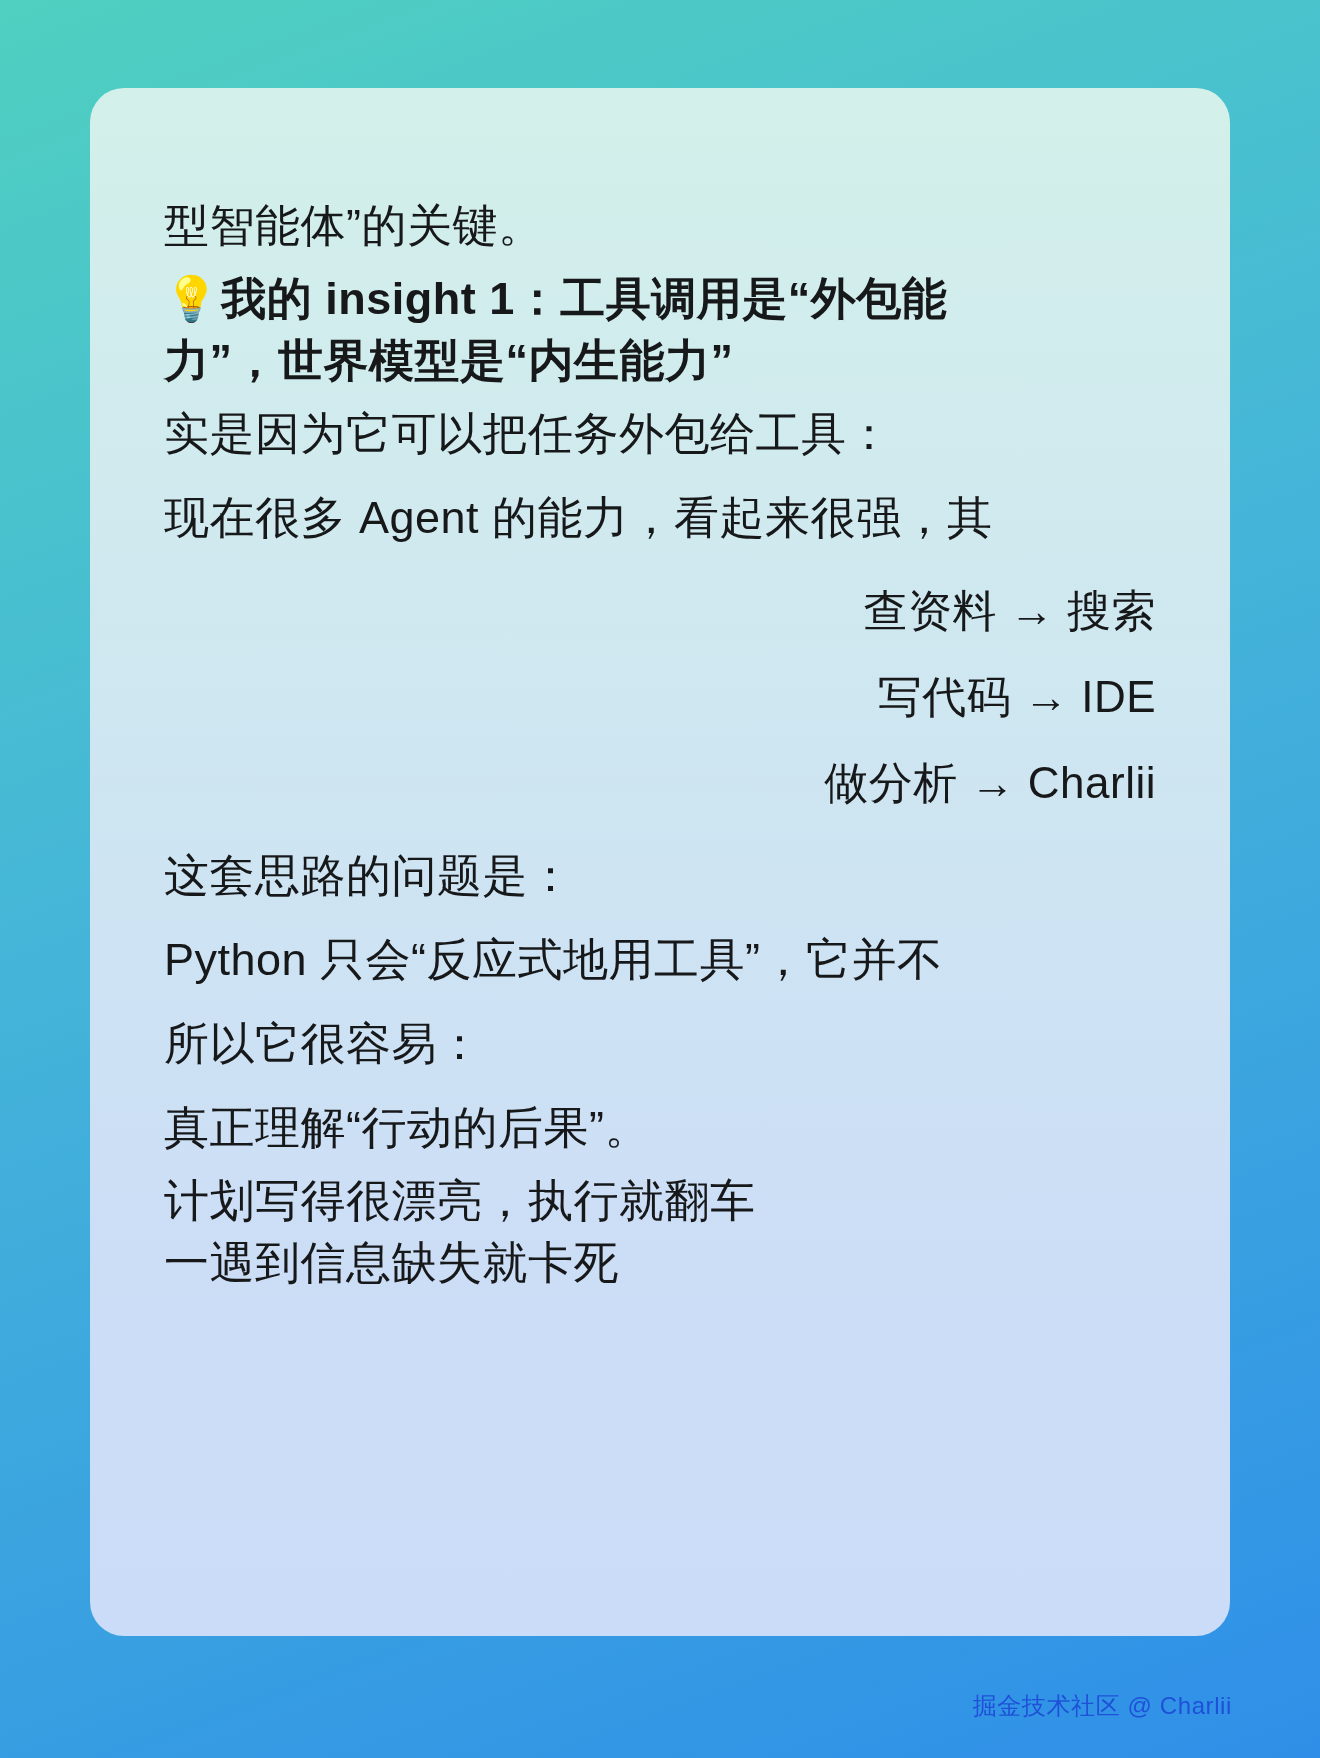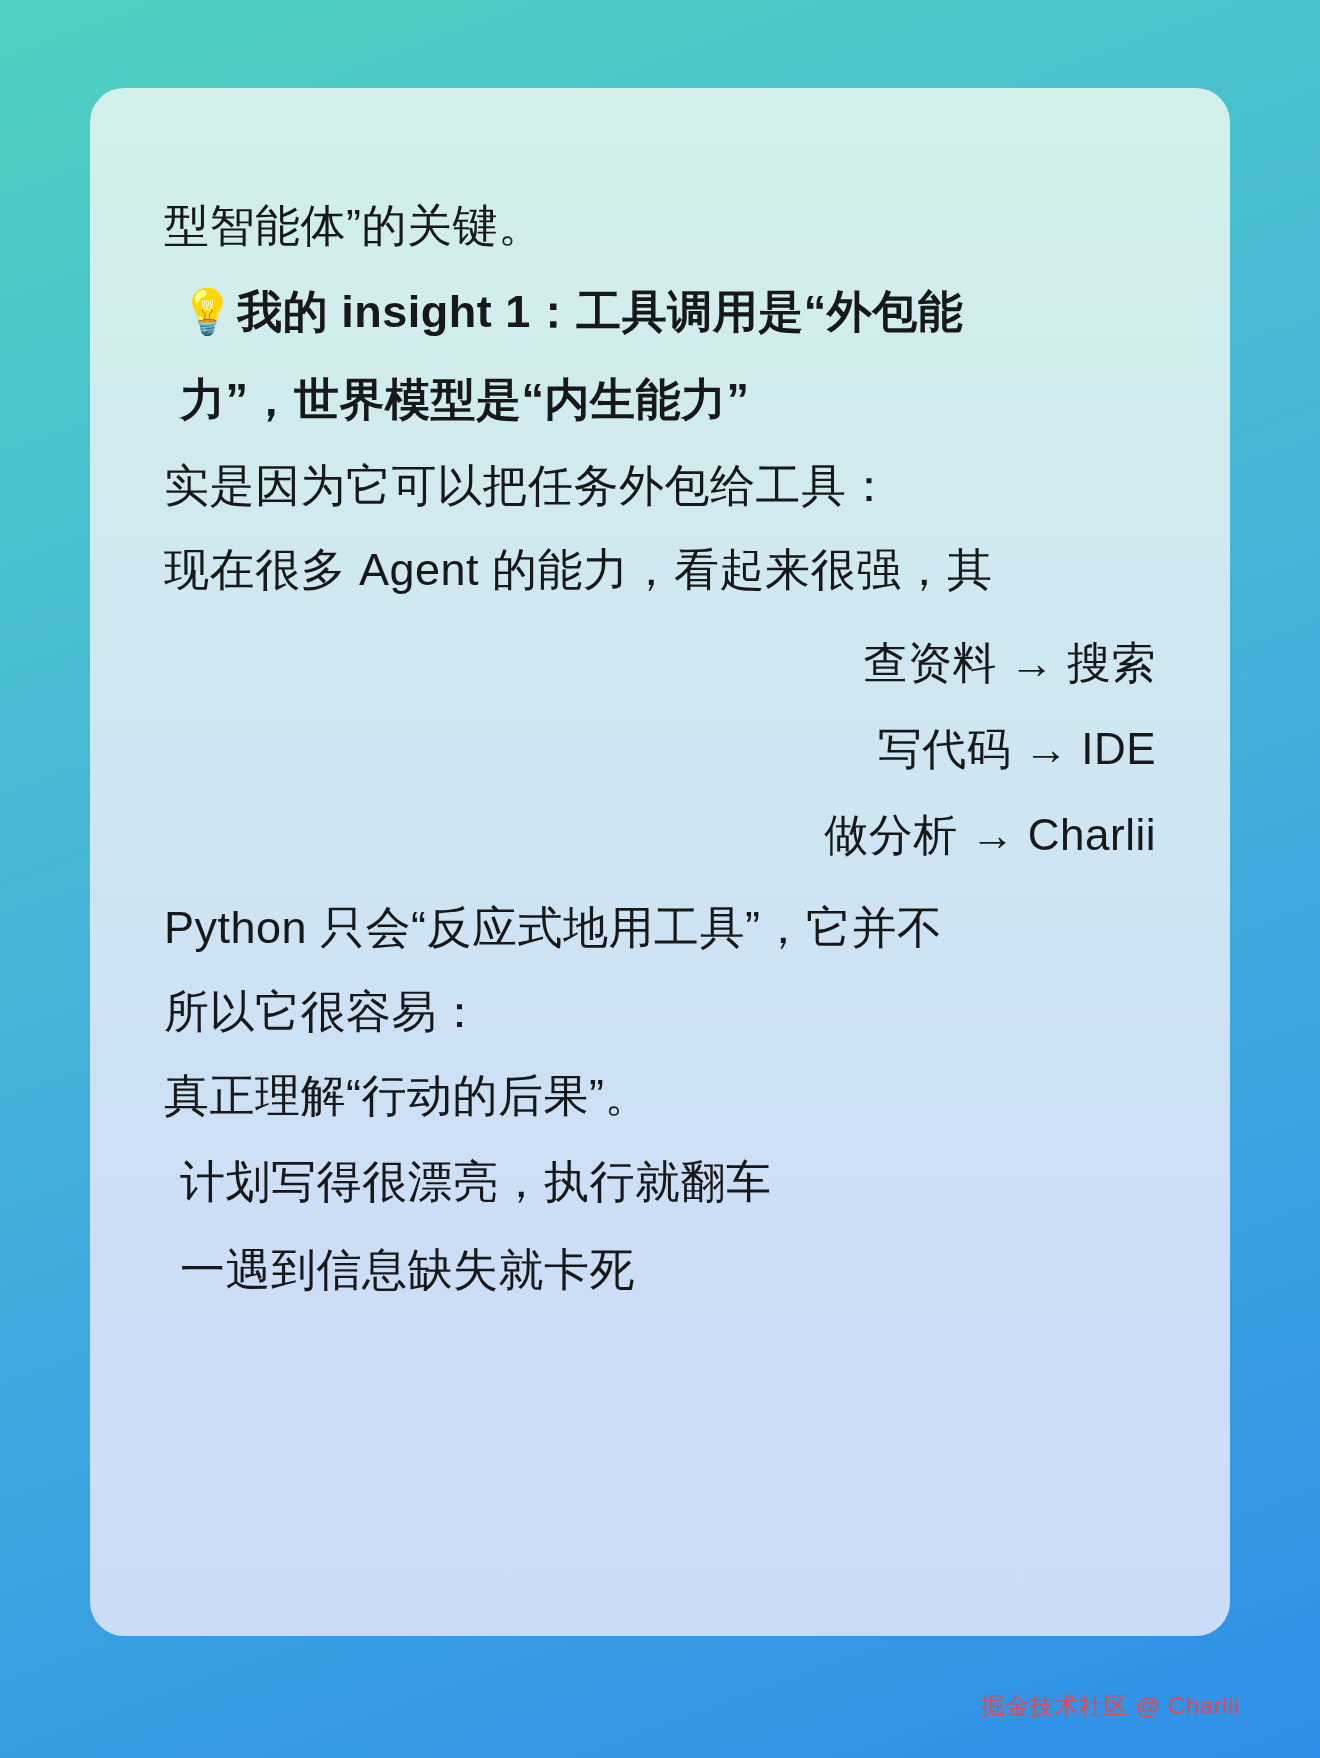--- a/index.html
+++ b/index.html
@@ -43,32 +43,31 @@
   .line.center {
     text-align: right;
     font-size: 44px;
     line-height: 86px;
   }
   .bulb {
     font-size: 44px;
     margin-right: 2px;
   }
   .tight {
-    line-height: 88px;
-    margin-left: 16px;
+    line-height: 62px;
   }
   .spacer-sm {
     height: 8px;
   }
   .watermark {
     position: absolute;
-    right: 80px;
+    right: 88px;
     bottom: 36px;
     font-size: 24px;
-    color: #ef4444;
+    color: #1d4ed8;
     letter-spacing: 0.6px;
     opacity: 0.95;
   }
 </style>
 </head>
 <body>
 
 <div class="poster">
   <div class="card">
 
@@ -84,20 +83,21 @@
     <div class="line">现在很多 Agent 的能力，看起来很强，其</div>
 
     <div class="spacer-sm"></div>
 
     <div class="line center">查资料 → 搜索</div>
     <div class="line center">写代码 → IDE</div>
     <div class="line center">做分析 → Charlii</div>
 
     <div class="spacer-sm"></div>
 
+    <div class="line">这套思路的问题是：</div>
     <div class="line">Python 只会“反应式地用工具”，它并不</div>
     <div class="line">所以它很容易：</div>
     <div class="line">真正理解“行动的后果”。</div>
     <div class="line tight">计划写得很漂亮，执行就翻车</div>
     <div class="line tight">一遇到信息缺失就卡死</div>
 
   </div>
 
   <div class="watermark">掘金技术社区 @ Charlii</div>
 </div>

